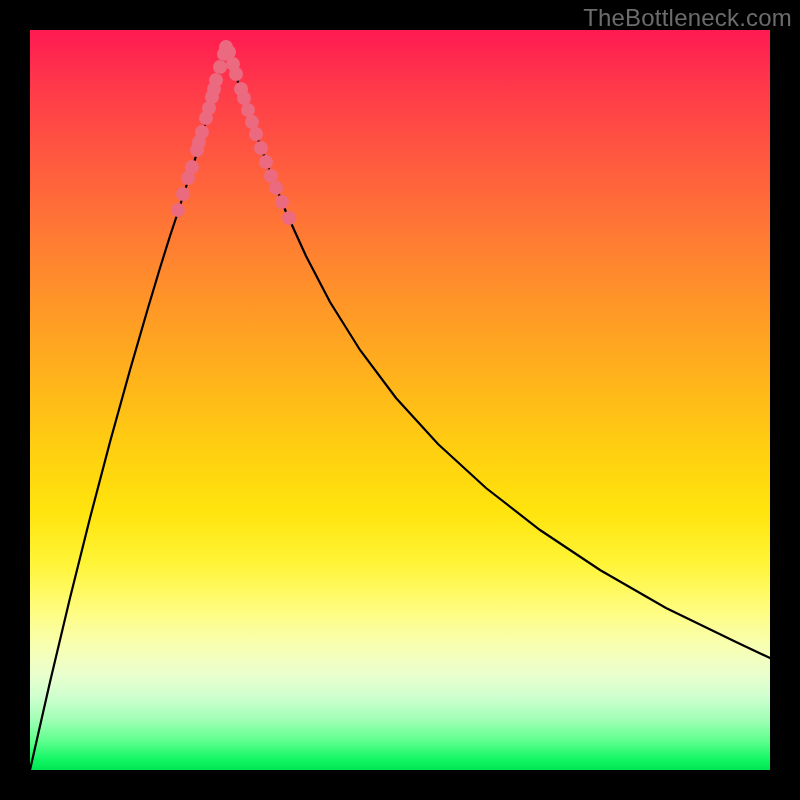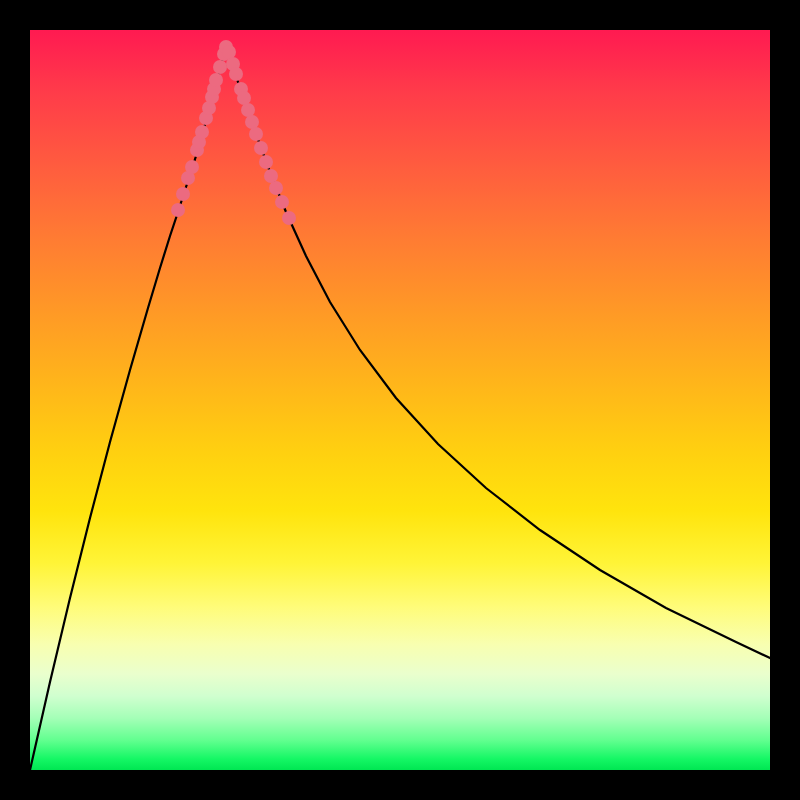--- a/index.html
+++ b/index.html
@@ -108,13 +108,14 @@
           <circle cx="226" cy="104" r="7" class="marker"></circle>
           <circle cx="231" cy="118" r="7" class="marker"></circle>
           <circle cx="236" cy="132" r="7" class="marker"></circle>
           <circle cx="241" cy="146" r="7" class="marker"></circle>
           <circle cx="246" cy="158" r="7" class="marker"></circle>
           <circle cx="252" cy="172" r="7" class="marker"></circle>
           <circle cx="259" cy="188" r="7" class="marker"></circle>
         </g>
     </svg>
   </div>
+  <div class="watermark">TheBottleneck.com</div>
 </div>
 
 </body></html>

